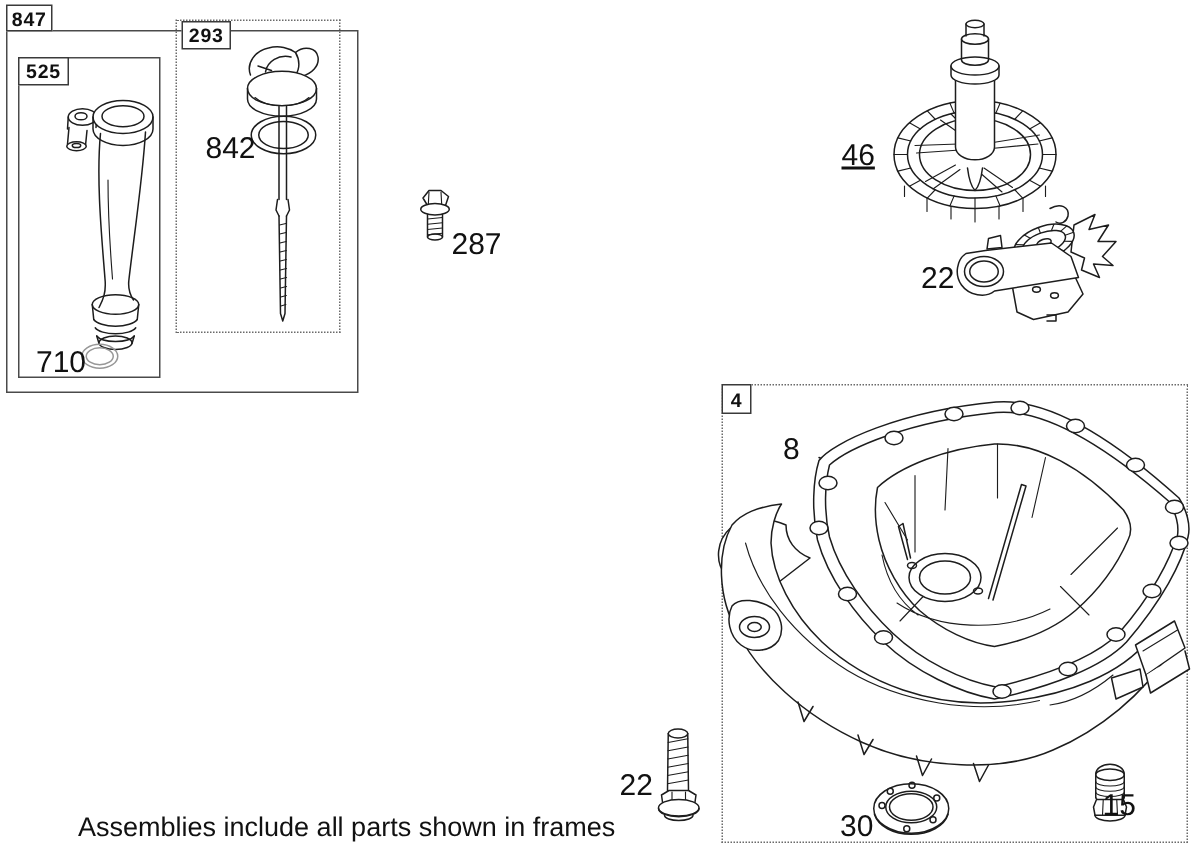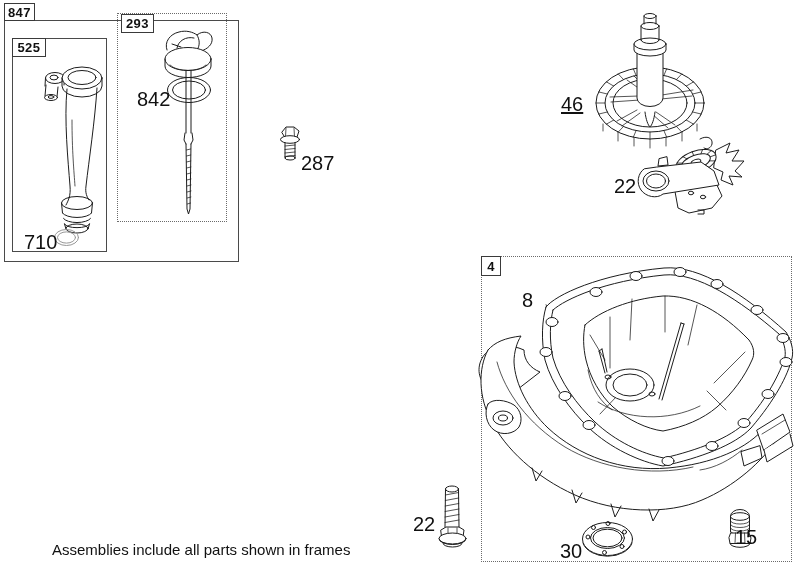--- a/index.html
+++ b/index.html
@@ -5,21 +5,21 @@
   html,body{margin:0;padding:0;background:#fff;}
   #page{position:relative;width:800px;height:565px;background:#fff;overflow:hidden;
         font-family:"Liberation Sans", sans-serif;color:#111;}
   .frame{position:absolute;box-sizing:border-box;}
   .frame.solid{border:1px solid #4a4a4a;}
   .frame.dotted{border:1px dotted #6a6a6a;}
   .tagbox{position:absolute;box-sizing:border-box;border:1px solid #3a3a3a;background:#fff;
           display:flex;align-items:center;justify-content:center;
           font-size:13px;font-weight:bold;letter-spacing:0.5px;z-index:5;}
   .plabel{position:absolute;font-size:20px;z-index:4;white-space:nowrap;}
-  #footer-note{position:absolute;left:52px;top:541px;font-size:15px;z-index:4;}
+  #footer-note{position:absolute;left:52px;top:541px;font-size:18px;z-index:4;}
   #art{position:absolute;left:0;top:0;z-index:2;}
   #art *{fill:none;stroke:#1d1d1d;stroke-width:1;stroke-linecap:round;stroke-linejoin:round;}
   #art .wh{fill:#ffffff;}
   #art .gray{stroke:#979797;}
   #art .thin{stroke-width:0.75;}
 </style>
 </head>
 <body>
 
 <div id="page">

